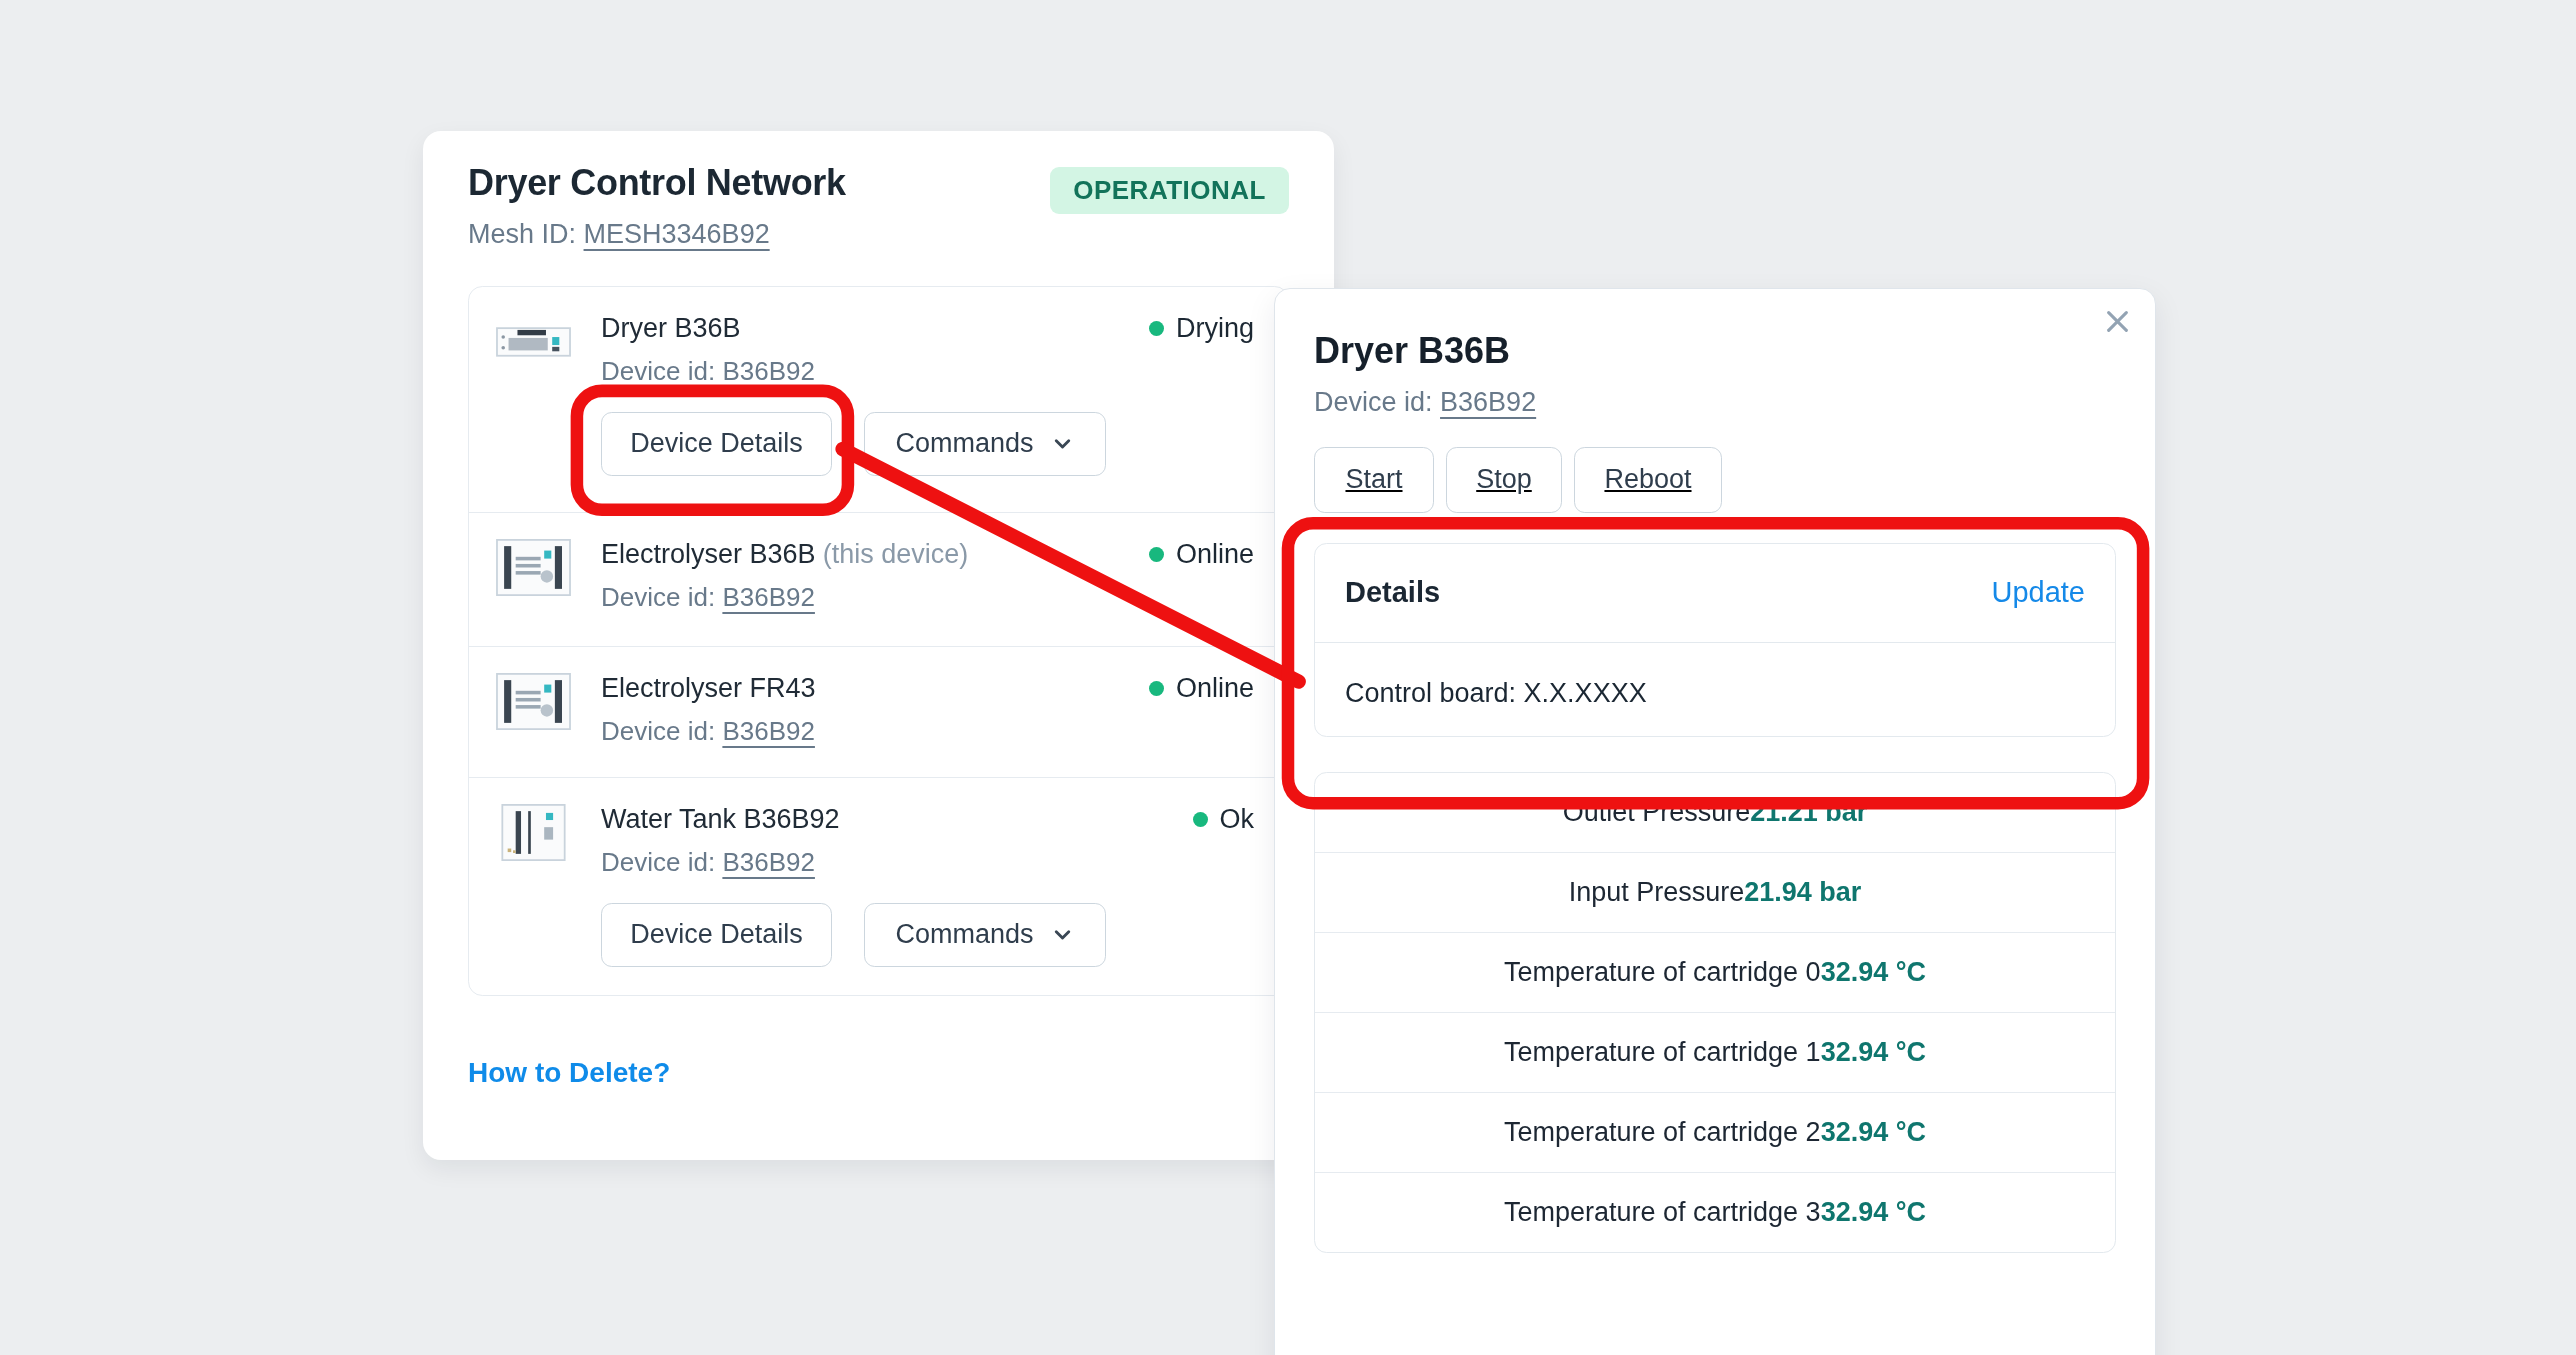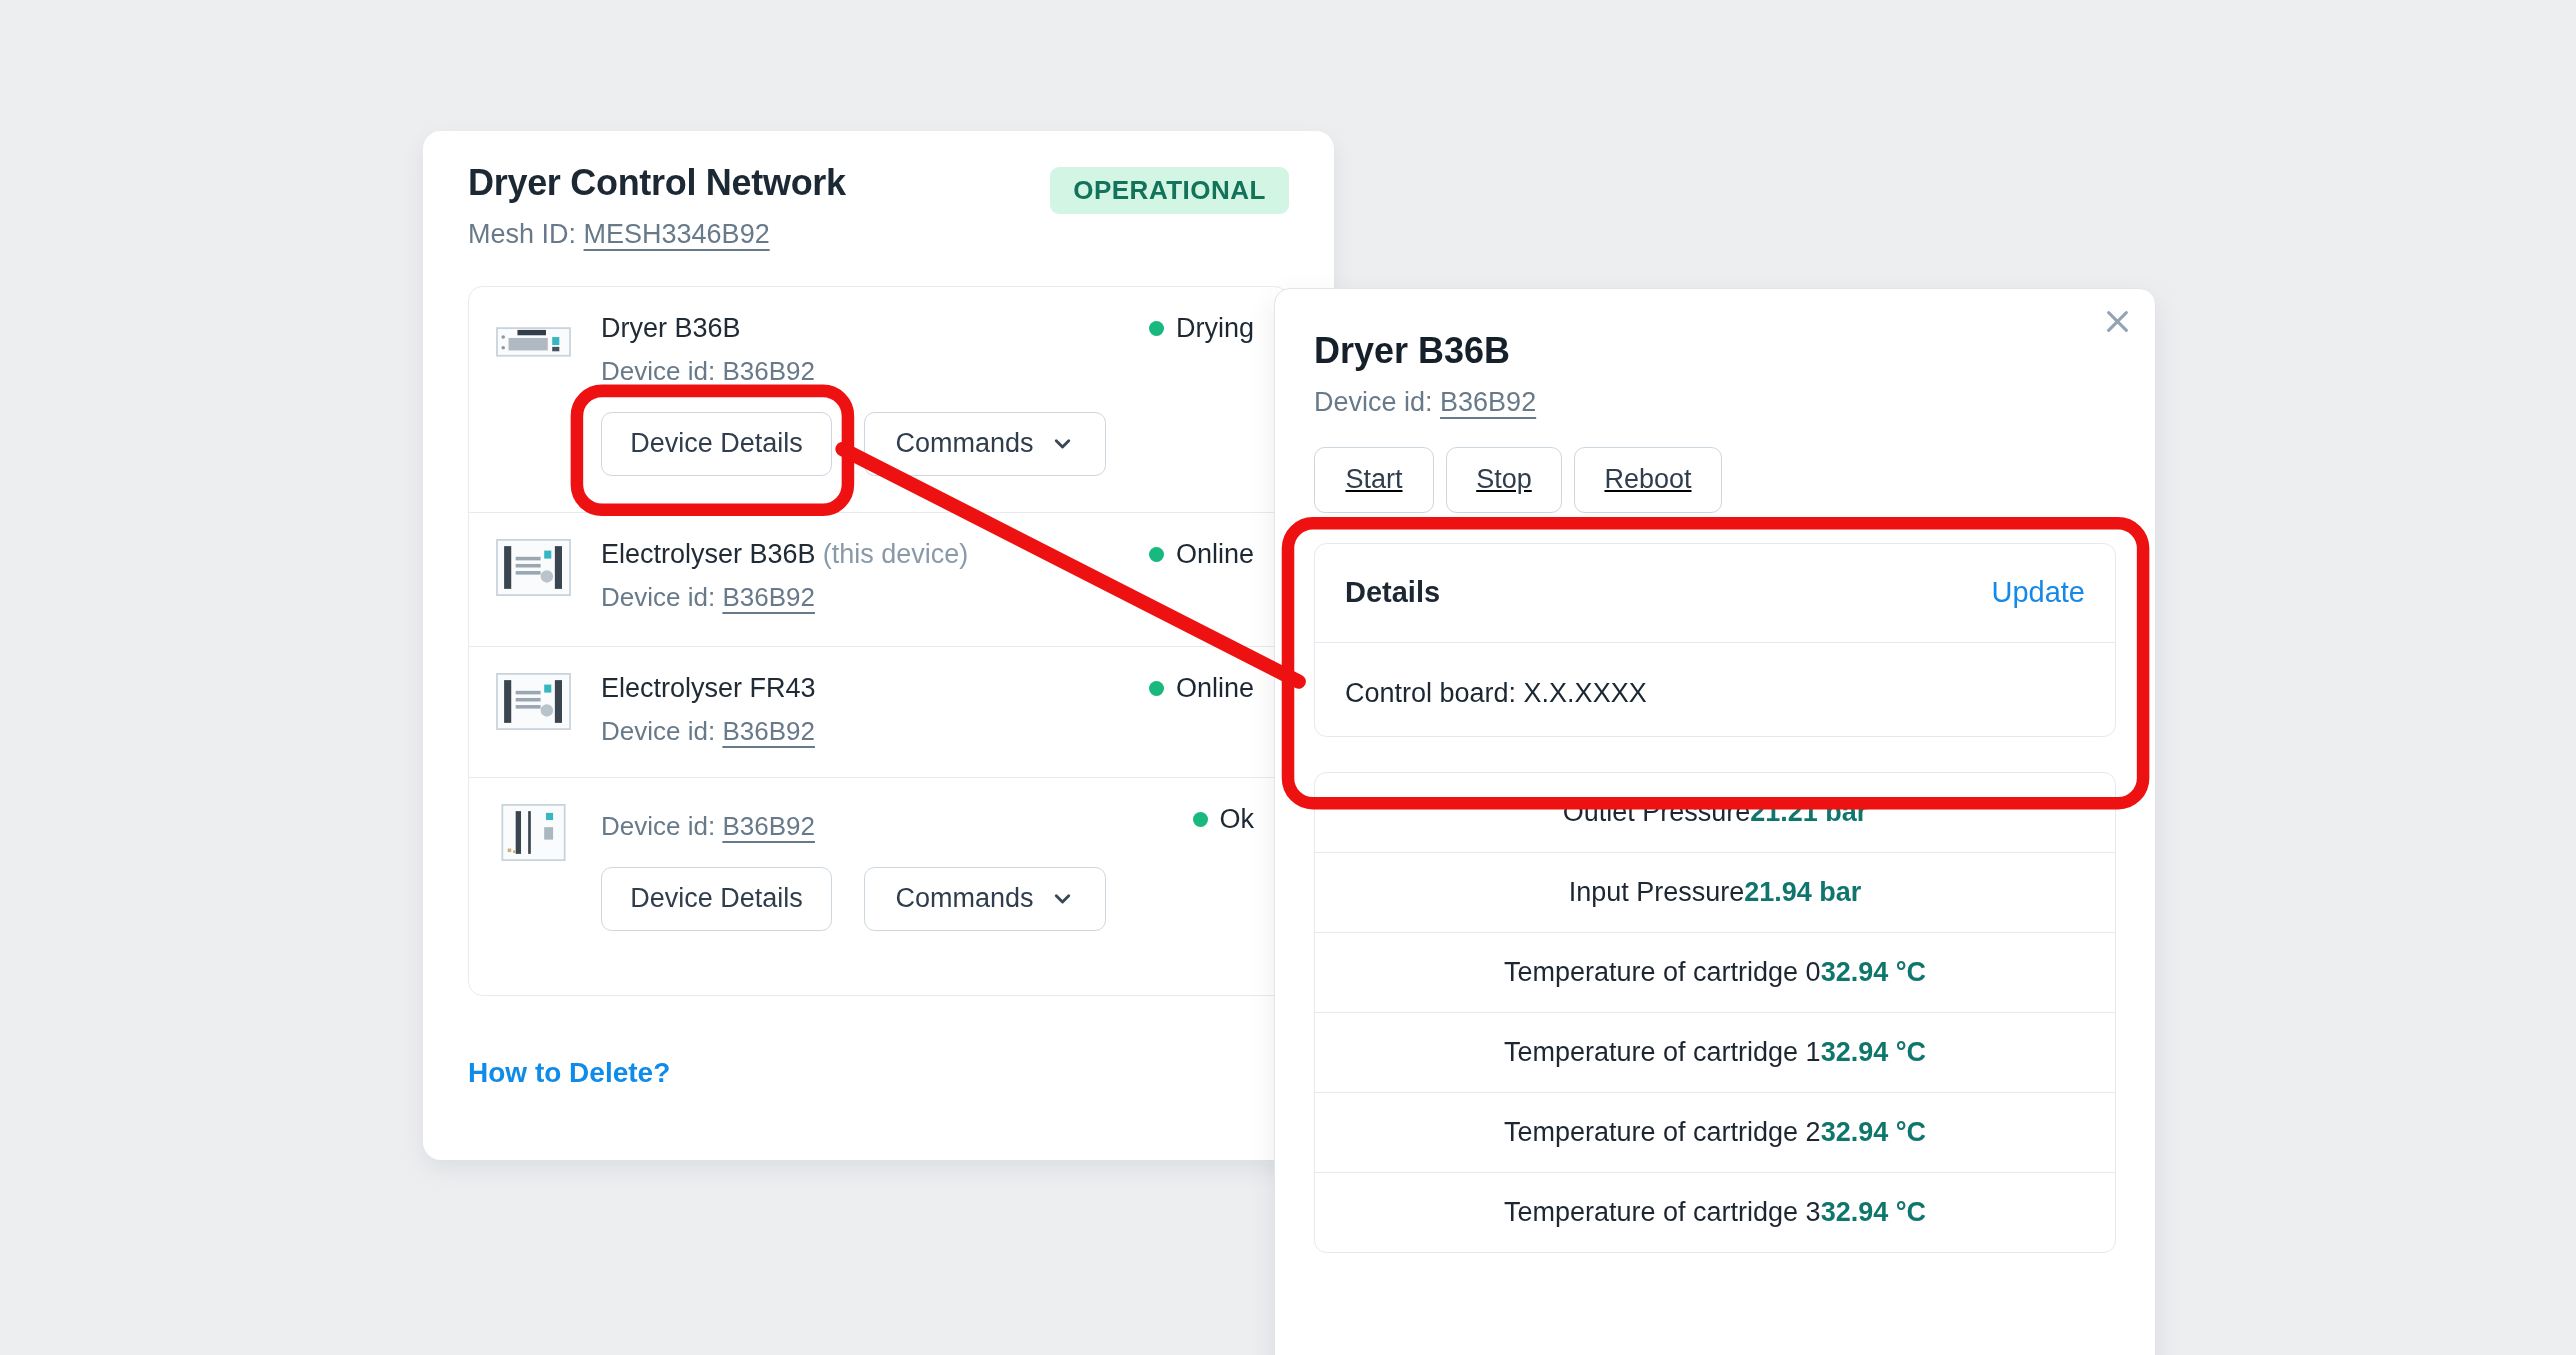--- a/index.html
+++ b/index.html
@@ -189,20 +189,23 @@
         <svg class="thumb" viewBox="0 0 84 64">
           <rect x="7" y="1" width="70" height="62" fill="#fafbfc" stroke="#c9d3dc" stroke-width="2"></rect>
           <rect x="22" y="8" width="6" height="48" fill="#3a4550"></rect>
           <rect x="36" y="8" width="3" height="48" fill="#3a4550"></rect>
           <rect x="56" y="10" width="8" height="8" fill="#35b8c2"></rect>
           <rect x="54" y="26" width="10" height="14" fill="#aab6c0"></rect>
           <rect x="13" y="50" width="4" height="4" fill="#c9b27a"></rect>
           <rect x="19" y="52" width="3" height="3" fill="#c9b27a"></rect>
         </svg>
         <div>
+          <div class="device-name">
+            <span>Water Tank B36B92</span><span class="suffix"></span>
+          </div>
           <div class="device-id">
             <span>Device id:</span>
             <span class="id-link">B36B92</span>
           </div>
           <div class="row-buttons">
             <button class="btn btn-details">Device Details</button>
             <button class="btn btn-commands">
               <span>Commands</span>
               <svg width="25" height="25" viewBox="0 0 28 28">
                 <polyline points="7,11 14,18 21,11" fill="none" stroke="#3a4754" stroke-width="3.2" stroke-linecap="round" stroke-linejoin="round"></polyline>

